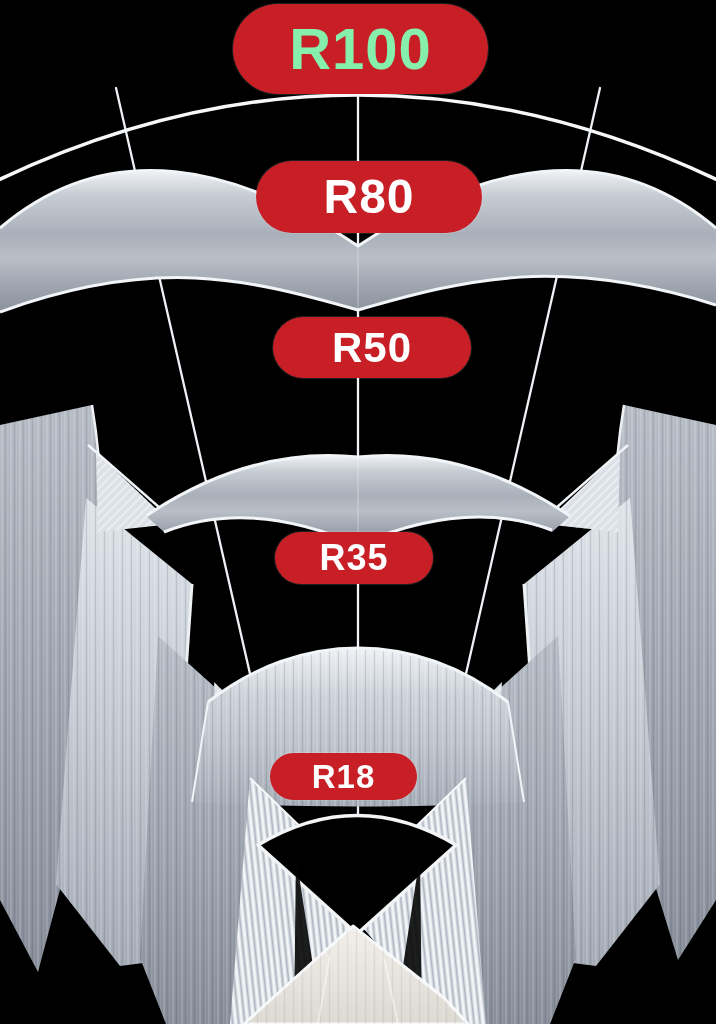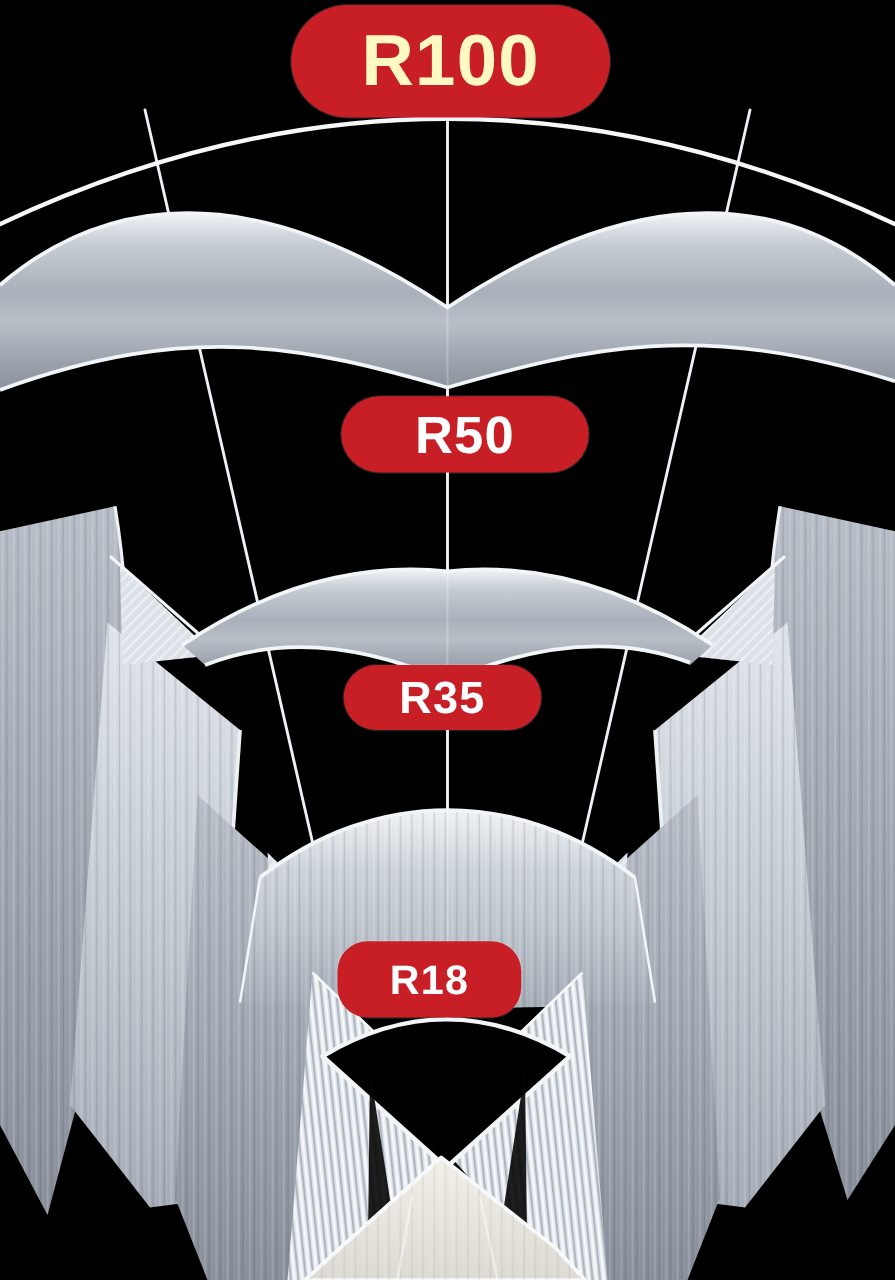--- a/index.html
+++ b/index.html
@@ -10,21 +10,21 @@
   .stage svg{position:absolute;left:0;top:0;display:block;}
   .badge{
     position:absolute;display:flex;align-items:center;justify-content:center;
     color:#fff;font-weight:700;letter-spacing:1px;line-height:1;
     box-shadow:0 0 0 1px rgba(255,255,255,0.12);
   }
   .b0{left:233px;top:4px;width:255px;height:90px;border-radius:45px;font-size:58px;}
   .b1{left:256px;top:161px;width:226px;height:72px;border-radius:36px;font-size:48px;}
   .b2{left:273px;top:317px;width:198px;height:61px;border-radius:31px;font-size:42px;}
   .b3{left:275px;top:486px;width:158px;height:52px;border-radius:26px;font-size:36px;}
-  .b4{left:270px;top:753px;width:147px;height:61px;border-radius:24px;font-size:33px;}
+  .b4{left:270px;top:753px;width:147px;height:47px;border-radius:24px;font-size:33px;}
 </style>
 </head>
 <body>
 
 <div class="stage">
 
   <svg width="716" height="1024" viewBox="0 0 716 1024">
     <defs>
       <linearGradient id="bandGrad" x1="0" y1="0" x2="0" y2="1">
         <stop offset="0" stop-color="#f0f2f5"></stop>
@@ -151,22 +151,25 @@
 
     <g>
       <path d="M 353,926 L 444,998 L 468,1024 L 244,1024 L 266,1004 Z" fill="url(#diamondGrad)" stroke="#f8f9fa" stroke-width="3" stroke-linejoin="round"></path>
       <path d="M 353,926 L 444,998 L 468,1024 L 244,1024 L 266,1004 Z" fill="url(#vstreak)" fill-opacity="0.5"></path>
       <path d="M 330,955 L 318,1024 M 384,958 L 398,1024" stroke="#ffffff" stroke-opacity="0.45" stroke-width="2"></path>
     </g>
 
     <line x1="358" y1="96" x2="358" y2="806" stroke="#ffffff" stroke-opacity="0.25" stroke-width="1.6"></line>
   </svg>
 
-  <div class="badge b0" style="background-color: rgb(200, 31, 39); color: #fef9c3;">
+  <div class="badge b0" style="background-color: rgb(200, 31, 39); color: #86efac;">
     <span>R100</span>
+  </div>
+  <div class="badge b1" style="background-color: rgb(200, 31, 39); color: rgb(255, 255, 255);">
+    <span>R80</span>
   </div>
   <div class="badge b2" style="background-color: rgb(200, 31, 39); color: rgb(255, 255, 255);">
     <span>R50</span>
   </div>
   <div class="badge b3" style="background-color: rgb(200, 31, 39); color: rgb(255, 255, 255); margin-top: 46px;">
     <span>R35</span>
   </div>
   <div class="badge b4" style="background-color: rgb(200, 31, 39); color: rgb(255, 255, 255);">
     <span>R18</span>
   </div>

